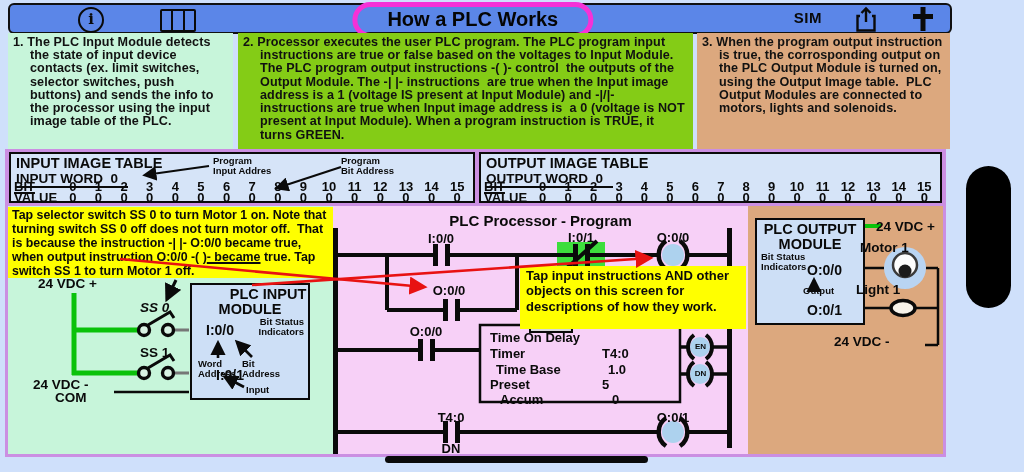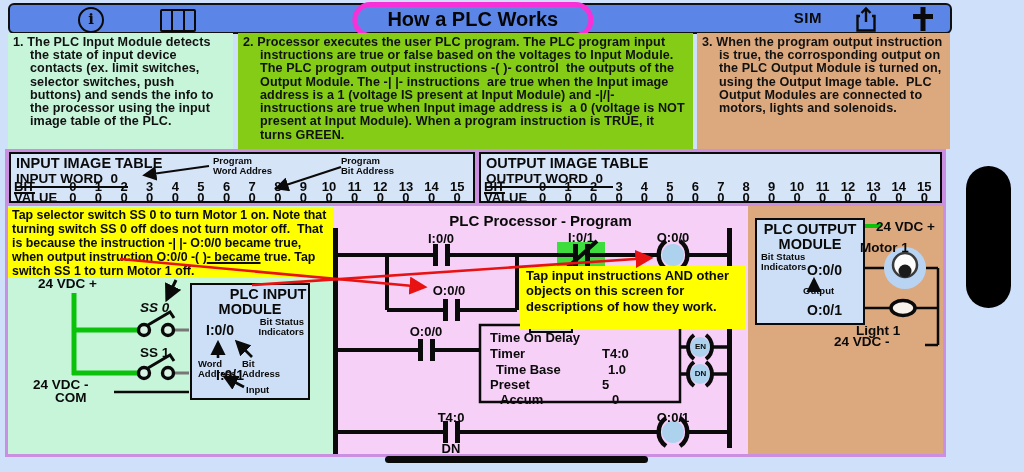--- a/index.html
+++ b/index.html
@@ -107,21 +107,21 @@
     <p>3. When the program output instruction is true, the corrosponding output on the PLC Output Module is turned on, using the Output Image table.  PLC Output Modules are connected to motors, lights and solenoids.</p>
   </div>
 
   <div class="abs frame">
 
     <div class="abs itable" style="left:4px;width:466px;">
       <div class="t-title">INPUT IMAGE TABLE</div>
       <div class="t-word">INPUT WORD  0</div>
       <div class="ann" style="left:202px;top:2px;">
         <div>Program</div>
-          <div>Word Addres</div>
+          <div>Input Addres</div>
       </div>
       <div class="ann" style="left:330px;top:2px;">
         <div>Program</div>
           <div>Bit Address</div>
       </div>
       <svg class="abs" style="left:0;top:0;" width="462" height="47" viewBox="0 0 462 47">
         <defs>
             <marker id="mb1" viewBox="0 0 10 10" refX="8" refY="5" markerWidth="6.5" markerHeight="6.5" orient="auto">
               <path d="M0,0 L10,5 L0,10 z" fill="#0a0a0a"></path>
             </marker>
@@ -385,21 +385,21 @@
             <defs>
                 <marker id="mb3" viewBox="0 0 10 10" refX="8" refY="5" markerWidth="6" markerHeight="6" orient="auto">
                   <path d="M0,0 L10,5 L0,10 z" fill="#0a0a0a"></path>
                 </marker>
               </defs>
             <path d="M57 66 L57 60" stroke="#0a0a0a" stroke-width="2.6" fill="none" marker-end="url(#mb3)"></path>
           </svg>
         </div>
         <div class="dlabel" style="left:128px;top:13px;">24 VDC +</div>
         <div class="dlabel" style="left:112px;top:34px;">Motor 1</div>
-        <div class="dlabel" style="left:108px;top:76px;margin-top:41px;">Light 1</div>
+        <div class="dlabel" style="left:108px;top:76px;">Light 1</div>
         <div class="dlabel" style="left:86px;top:128px;">24 VDC -</div>
       </div>
     </div>
   </div>
 
   <svg class="abs overlay" width="1024" height="472" viewBox="0 0 1024 472">
     <defs>
       <marker id="mr" viewBox="0 0 10 10" refX="8" refY="5" markerWidth="7" markerHeight="7" orient="auto">
           <path d="M0,0 L10,5 L0,10 z" fill="#e81212"></path>
         </marker>

